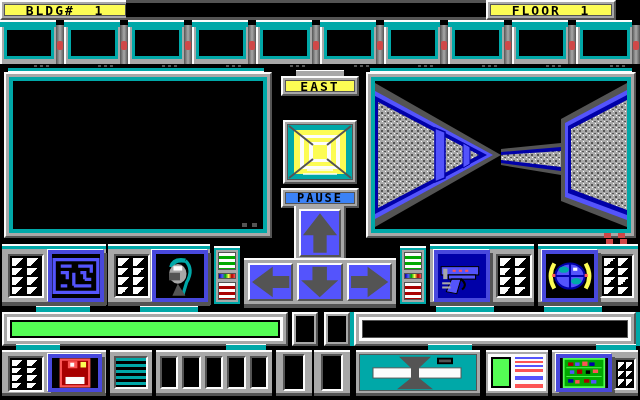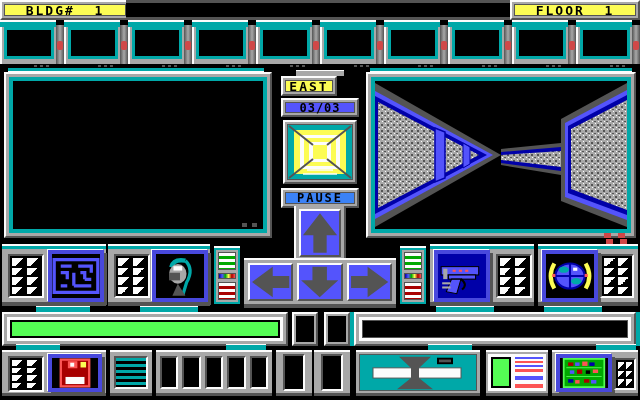--- a/index.html
+++ b/index.html
@@ -86,21 +86,21 @@
 </style>
 </head>
 <body>
 
 <div class="screen">
 
   <div class="label-box abs" style="left:0;top:0;width:130px;height:20px">
     <div class="label-inner" style="background:#fcfc54">BLDG#  1</div>
   </div>
   <div class="abs topbar-mid"></div>
-  <div class="label-box abs" style="left:510px;top:0;width:130px;height:20px">
+  <div class="label-box abs" style="left:486px;top:0;width:130px;height:20px">
     <div class="label-inner" style="background:#fcfc54">FLOOR  1</div>
   </div>
 
   <div class="abs mon-row">
     <div class="mon-unit">
         <div class="mon-band"></div>
         <div class="mon-frame">
           <div class="mon-screen"></div>
         </div>
         <div class="mon-dots"></div>
@@ -184,25 +184,22 @@
   <div class="abs conn" style="left:370px;top:68px;width:262px"></div>
 
   <div class="viewport abs" style="left:4px;top:72px;width:268px;height:166px">
     <div class="viewport-inner">
       <div class="screw abs" style="right:16px;bottom:2px"></div>
       <div class="screw abs" style="right:6px;bottom:2px"></div>
     </div>
   </div>
 
   <div class="graytab abs" style="left:296px;top:70px;width:48px;height:6px"></div>
-  <div class="label-box abs" style="left:281px;top:76px;width:56px;height:20px">
+  <div class="label-box abs" style="left:281px;top:76px;width:78px;height:20px">
     <div class="label-inner" style="background:#fcfc54;font-size:13px">EAST</div>
-  </div>
-  <div class="label-box abs" style="left:281px;top:98px;width:78px;height:19px">
-    <div class="label-inner" style="background:#5454fc;font-size:12px;letter-spacing:1px">03/03</div>
   </div>
   <div class="label-box abs" style="left:283px;top:120px;width:74px;height:64px">
     <svg viewBox="0 0 66 56" preserveAspectRatio="none" style="width:100%;height:100%;display:block">
       <rect x="0" y="0" width="66" height="56" fill="#00a8a8" stroke="#545454" stroke-width="2"></rect>
       <rect x="7" y="6" width="52" height="44" fill="#fcfc54"></rect>
       <rect x="13" y="11" width="40" height="34" fill="#fcfcfc"></rect>
       <rect x="17" y="14" width="32" height="28" fill="#fcfc54"></rect>
       <rect x="22" y="18" width="22" height="20" fill="#fcfcfc"></rect>
       <rect x="26" y="21" width="14" height="14" fill="#fcfc54"></rect>
       <path d="M2 2 L26 21 M64 2 L40 21 M2 54 L26 35 M64 54 L40 35" stroke="#545454" stroke-width="2"></path>

